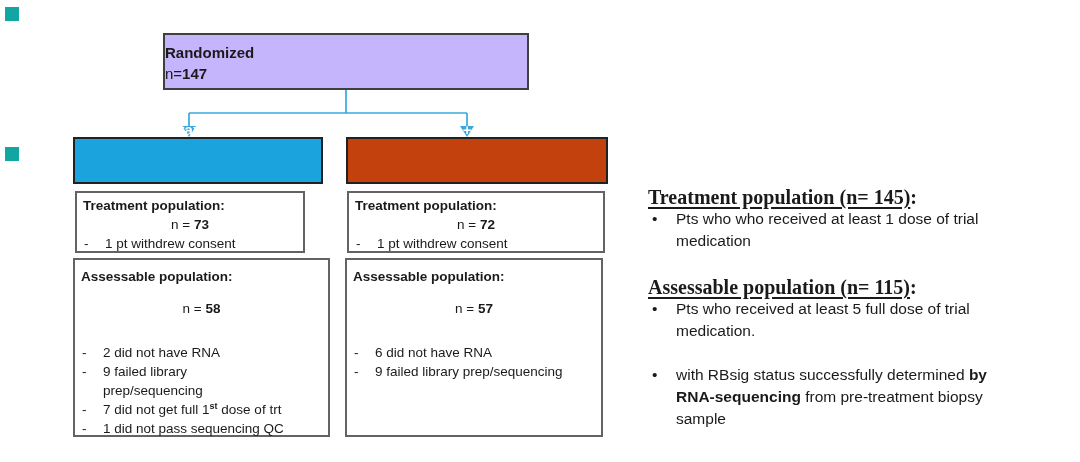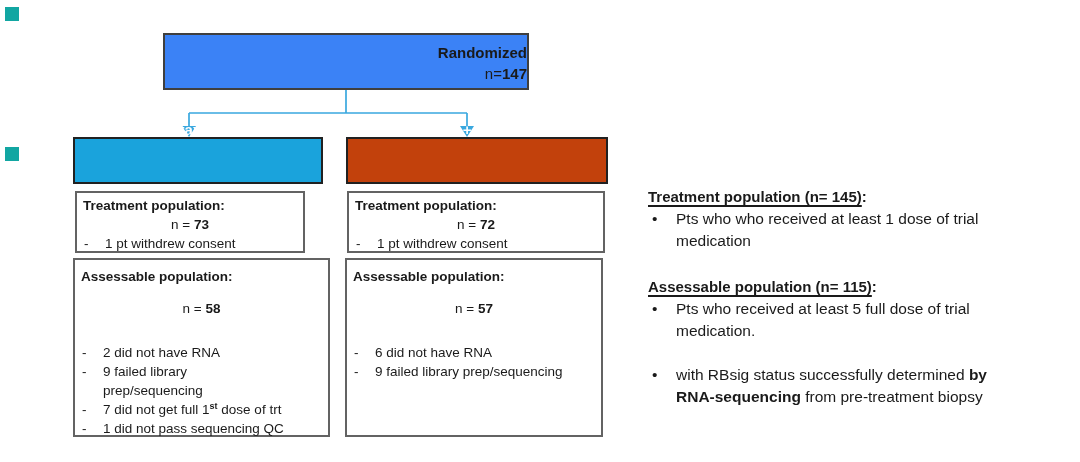--- a/index.html
+++ b/index.html
@@ -1,39 +1,39 @@
 <!DOCTYPE html>
 <html><head>
 <meta charset="utf-8">
 <style>
   html,body{margin:0;padding:0;background:#fff;}
   .canvas{position:relative;width:1080px;height:462px;background:#fff;
           font-family:"Liberation Sans",sans-serif;color:#1a1a1a;overflow:hidden;}
   .abs{position:absolute;}
   .marker{position:absolute;width:14px;height:14px;}
   .box{position:absolute;box-sizing:border-box;}
-  .randomized{background:#3b82f6;border:2px solid #3f3f3f;text-align:right;
+  .randomized{background:#c4b5fd;border:2px solid #3f3f3f;text-align:left;
               font-size:15px;line-height:21px;padding-top:7px;}
   .randomized .title{font-weight:700;}
   .arm-header{border:2px solid #212121;color:#fff;text-align:center;font-weight:700;
               font-size:15px;line-height:21px;display:flex;flex-direction:column;justify-content:center;gap:41px;}
   .white-box{background:#fff;border:2px solid #636363;font-size:13.5px;line-height:19px;
              padding:3px 6px 0 6px;}
   .box-heading{font-weight:700;}
   .n-line{text-align:center;}
   .t-box .item-row{margin-top:0;}
   .a-box{padding-top:7px;}
   .a-box .box-heading{margin-bottom:13px;}
   .a-box .n-line{margin-bottom:25px;}
   .item-row{display:grid;grid-template-columns:22px 1fr;}
   .dash{padding-left:1px;}
   .line{white-space:nowrap;}
   sup{font-size:9px;line-height:0;font-weight:bold;}
   .side{position:absolute;left:648px;top:186px;width:424px;font-size:15.5px;line-height:22px;}
-  .note-heading{font-weight:700;font-size:15px;}
+  .note-heading{font-weight:700;font-size:20px;font-family:Liberation Serif, serif;}
   .note-heading .u{text-decoration:underline;text-decoration-thickness:2px;text-underline-offset:3px;}
   .note1{margin-bottom:24px;}
   .bullet{display:grid;grid-template-columns:28px 1fr;}
   .bullet .dot{padding-left:4px;}
   .bullet{margin-bottom:22px;}
   .bullet:last-child{margin-bottom:0;}
   svg{pointer-events:none;}
 </style>
 </head>
 <body>
@@ -162,19 +162,20 @@
             <div>
               <div class="line"><span>Pts who received at least 5 full dose of trial</span></div>
               <div class="line"><span>medication.</span></div>
             </div>
           </div>
           <div class="bullet">
             <span class="dot">•</span>
             <div>
               <div class="line"><span>with RBsig status successfully determined </span><b>by</b></div>
               <div class="line"><b>RNA-sequencing</b><span> from pre-treatment biopsy</span></div>
+              <div class="line"><span>sample</span></div>
             </div>
           </div>
         </div>
     </div>
   </div>
 
 </div>
 
 </body></html>

